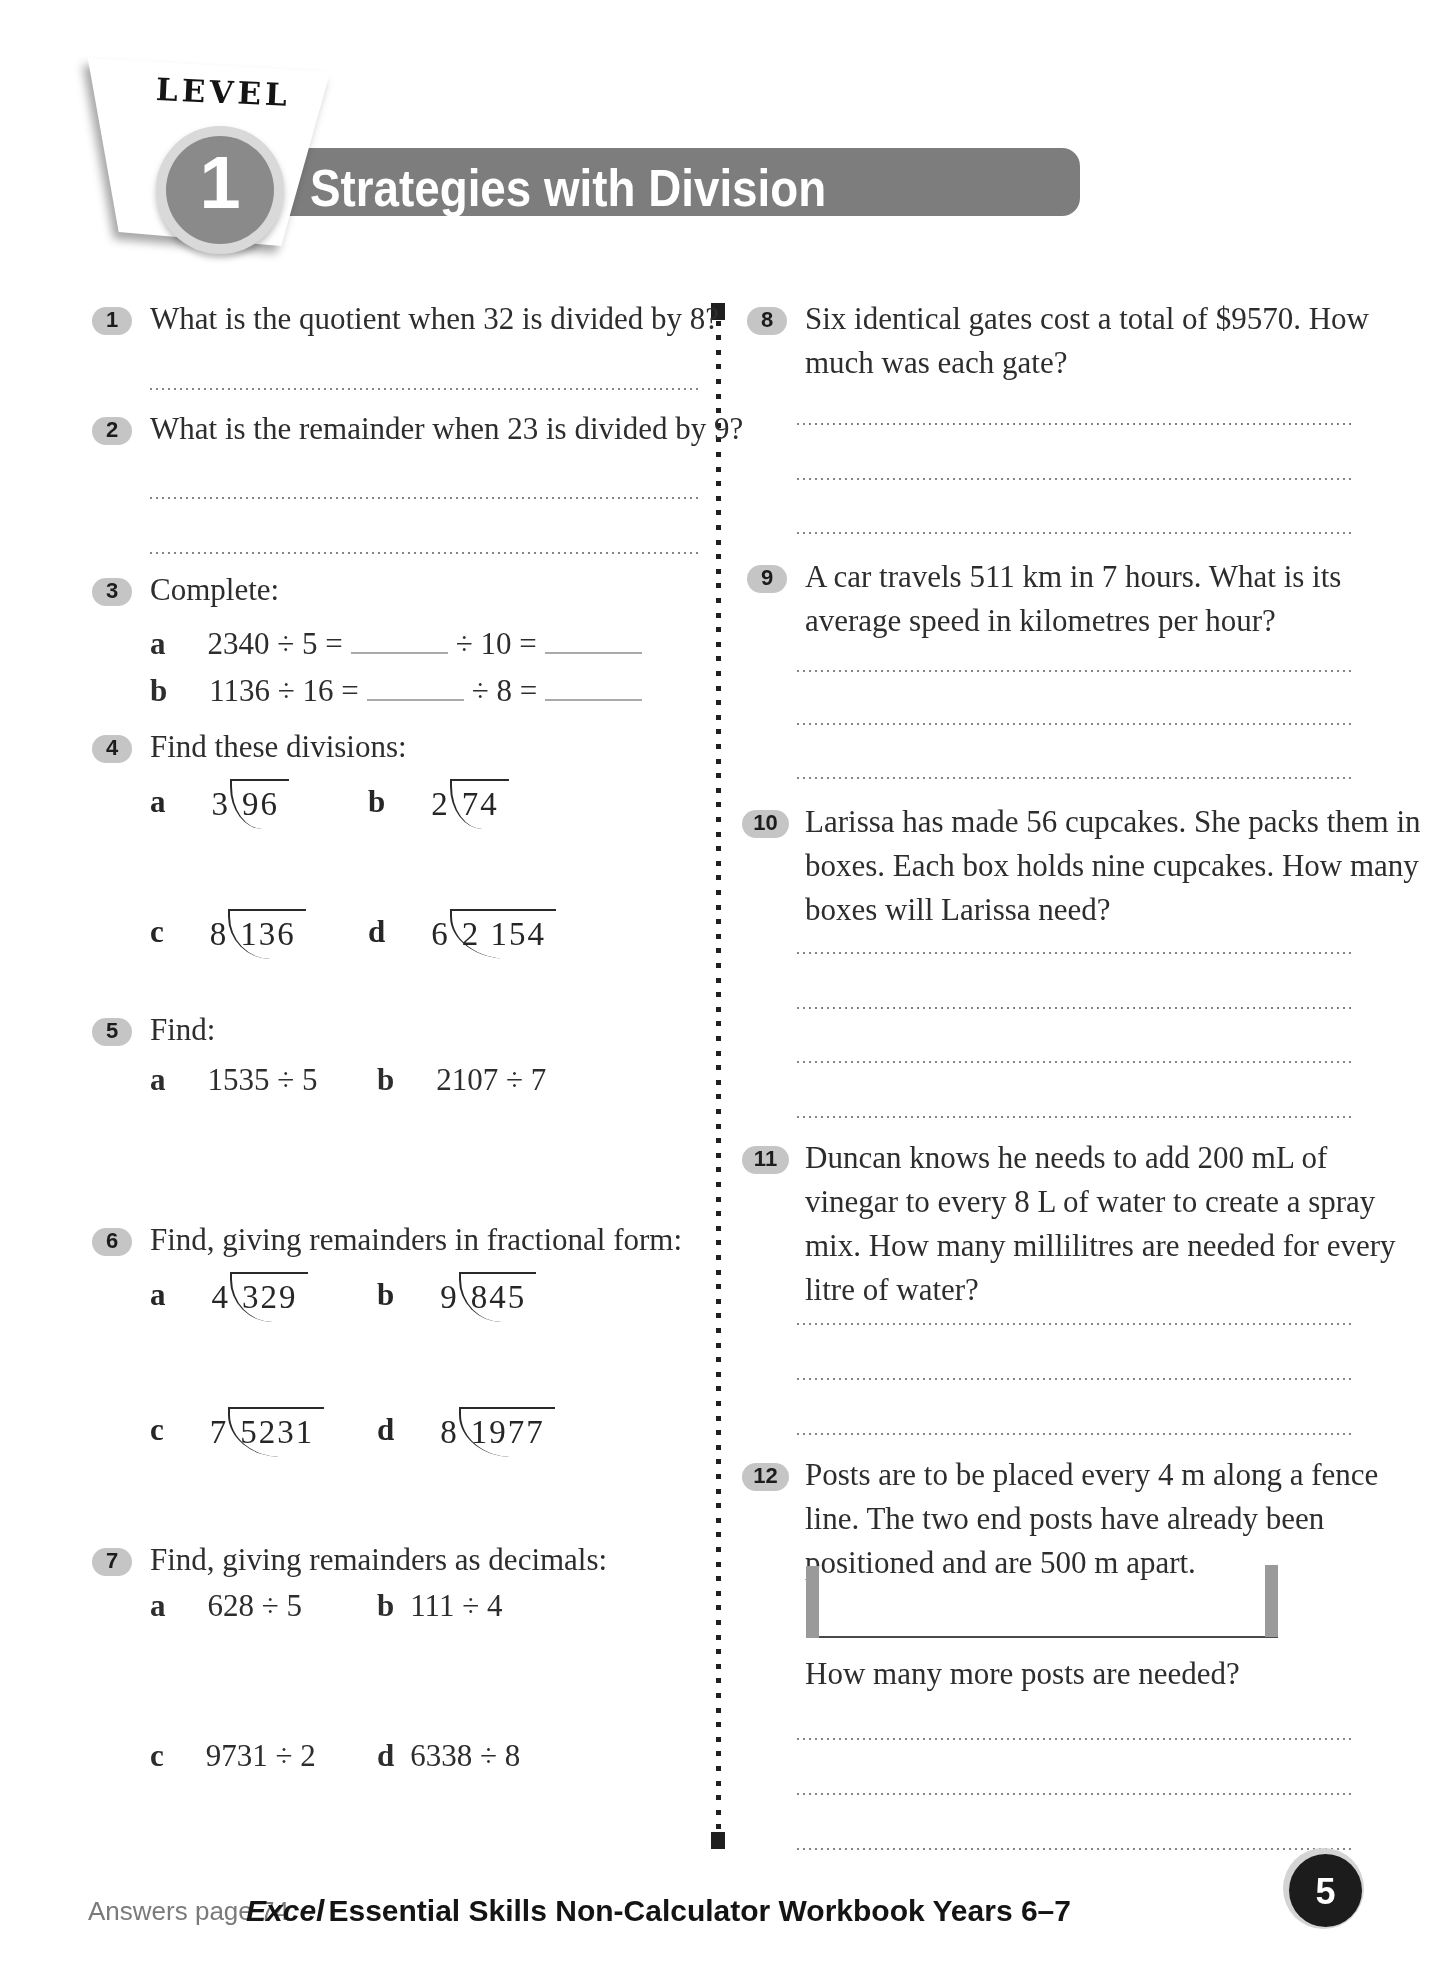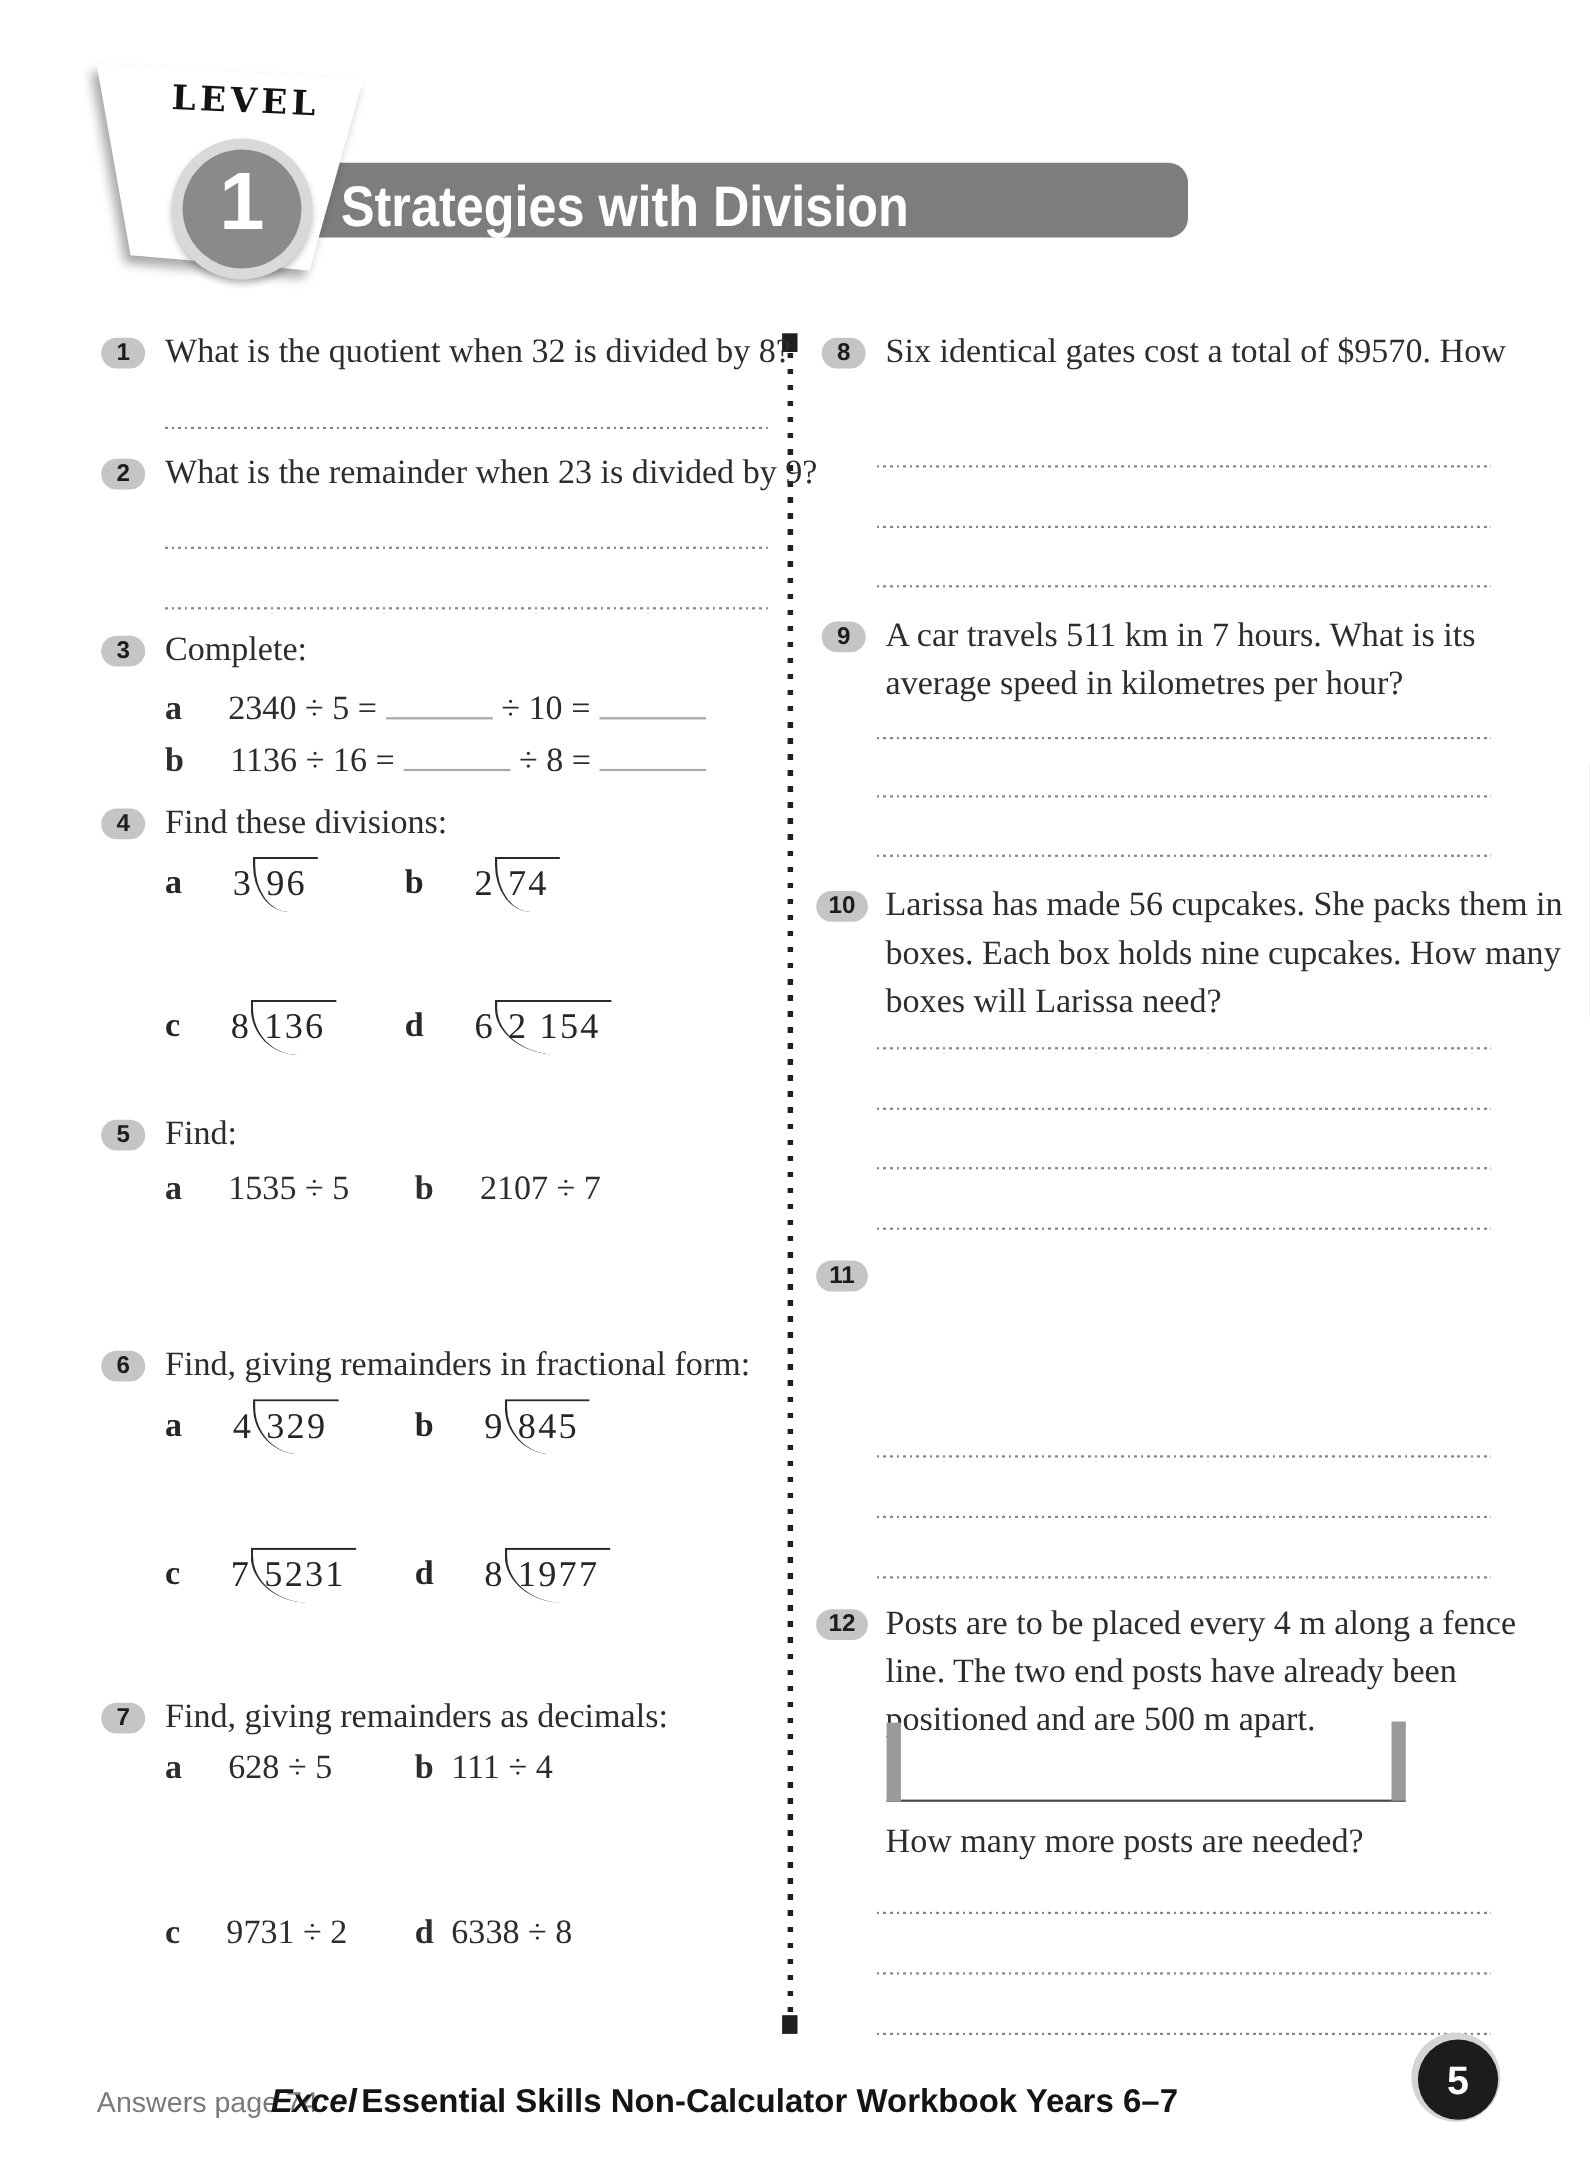--- a/index.html
+++ b/index.html
@@ -166,20 +166,21 @@
   <div class="exprrow" style="left:150px;top:1738px">
     <span class="lbl">c</span><span>9731 ÷ 2</span>
   </div>
   <div class="exprrow" style="left:377px;top:1738px">
     <span class="lbl" style="margin-right:16px">d</span><span>6338 ÷ 8</span>
   </div>
 
   <div class="qbadge b1" style="left:747px;top:307px">8</div>
   <div class="qtext" style="left:805px;top:297px">
     <div>Six identical gates cost a total of $9570. How</div>
+    <div>much was each gate?</div>
   </div>
   <div class="ansline" style="left:797px;top:423px;width:558px"></div>
   <div class="ansline" style="left:797px;top:478px;width:558px"></div>
   <div class="ansline" style="left:797px;top:532px;width:558px"></div>
 
   <div class="qbadge b1" style="left:747px;top:565px">9</div>
   <div class="qtext" style="left:805px;top:555px">
     <div>A car travels 511 km in 7 hours. What is its</div>
     <div>average speed in kilometres per hour?</div>
   </div>
@@ -192,20 +193,26 @@
     <div>Larissa has made 56 cupcakes. She packs them in</div>
     <div>boxes. Each box holds nine cupcakes. How many</div>
     <div>boxes will Larissa need?</div>
   </div>
   <div class="ansline" style="left:797px;top:952px;width:558px"></div>
   <div class="ansline" style="left:797px;top:1007px;width:558px"></div>
   <div class="ansline" style="left:797px;top:1061px;width:558px"></div>
   <div class="ansline" style="left:797px;top:1116px;width:558px"></div>
 
   <div class="qbadge b2" style="left:742px;top:1146px">11</div>
+  <div class="qtext" style="left:805px;top:1136px">
+    <div>Duncan knows he needs to add 200 mL of</div>
+    <div>vinegar to every 8 L of water to create a spray</div>
+    <div>mix. How many millilitres are needed for every</div>
+    <div>litre of water?</div>
+  </div>
   <div class="ansline" style="left:797px;top:1323px;width:558px"></div>
   <div class="ansline" style="left:797px;top:1378px;width:558px"></div>
   <div class="ansline" style="left:797px;top:1433px;width:558px"></div>
 
   <div class="qbadge b2" style="left:742px;top:1463px">12</div>
   <div class="qtext" style="left:805px;top:1453px">
     <div>Posts are to be placed every 4 m along a fence</div>
     <div>line. The two end posts have already been</div>
     <div>positioned and are 500 m apart.</div>
   </div>

